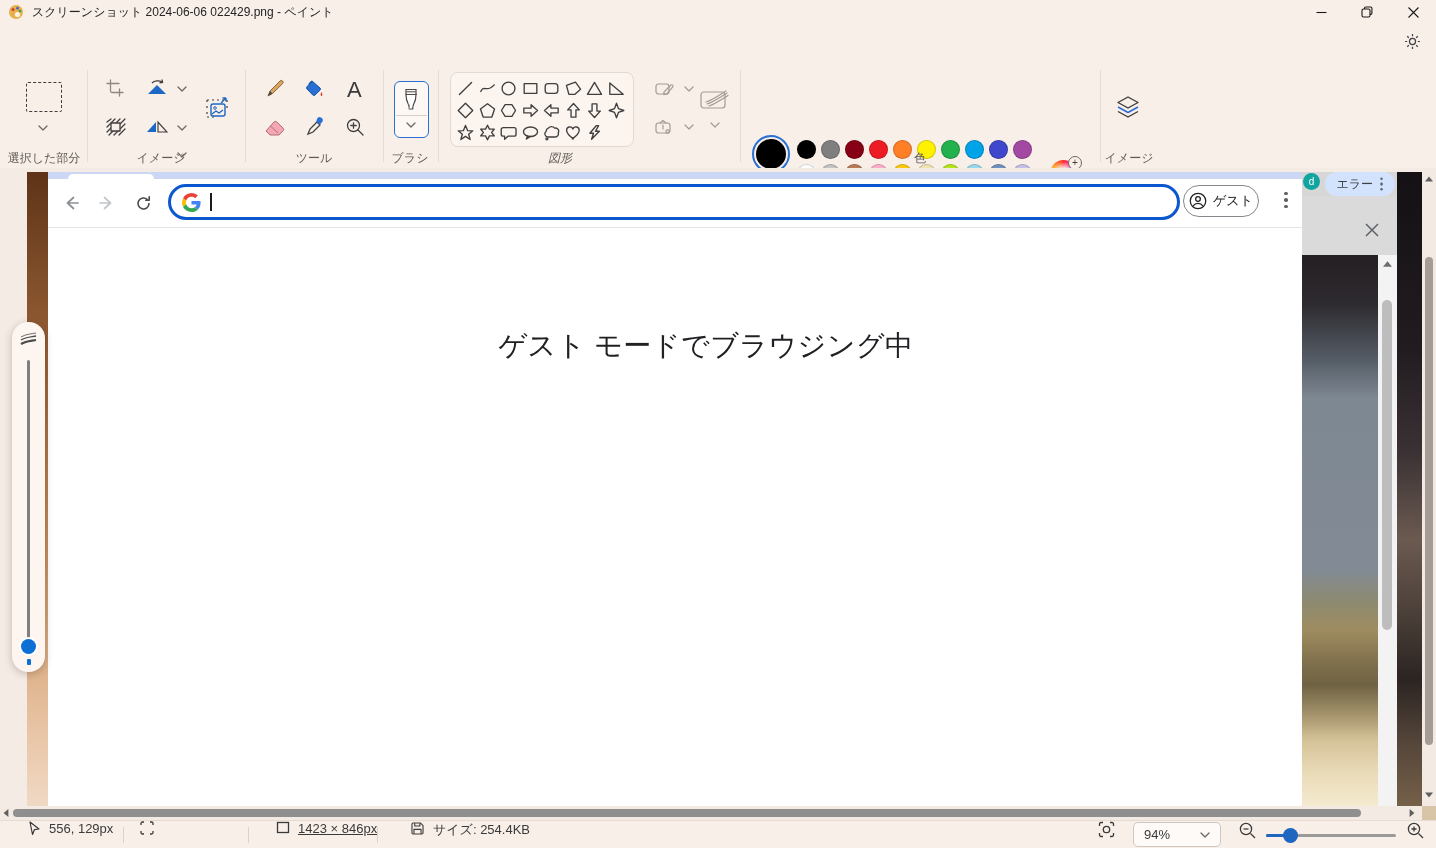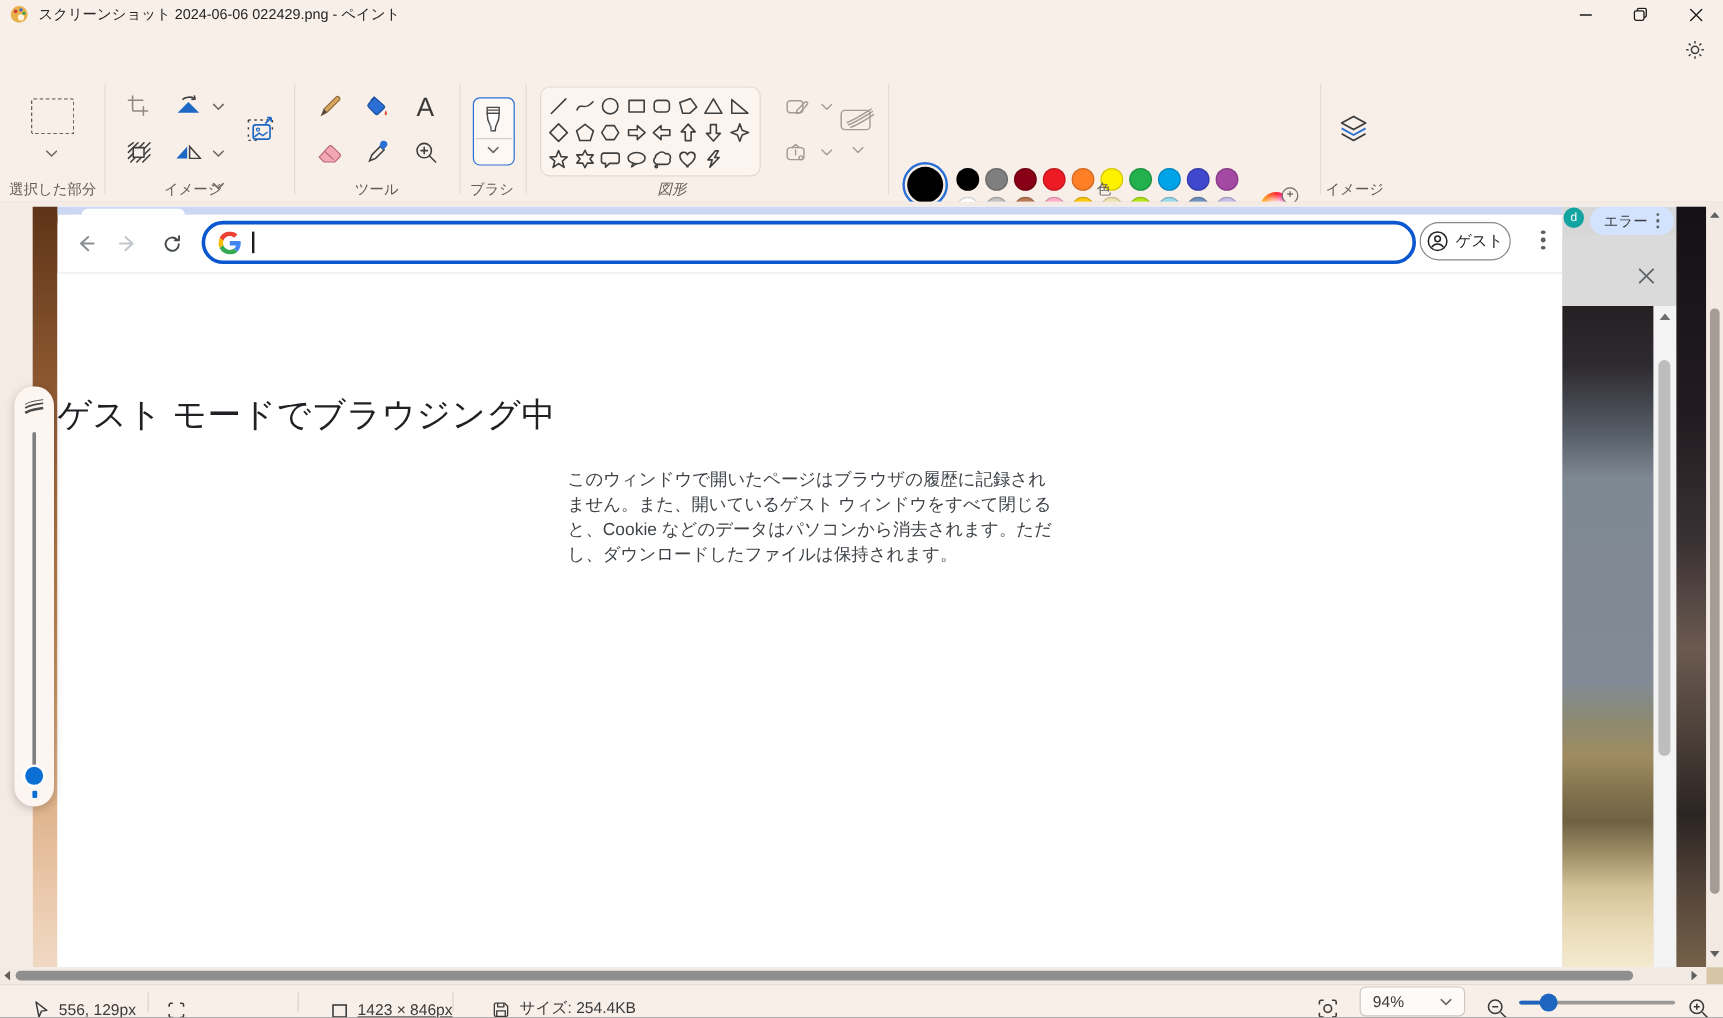--- a/index.html
+++ b/index.html
@@ -65,21 +65,21 @@
   .addrbar{position:absolute;left:120px;top:5px;width:1006px;height:30px;border:3px solid #0b57d0;border-radius:18px;background:#fff;display:flex;align-items:center;}
   .caret{width:1.5px;height:18px;background:#1b1b1b;margin-left:9px;}
   .guest-pill{position:absolute;left:1135px;top:6px;width:74px;height:30px;border:1px solid #85898d;border-radius:16px;
               display:flex;align-items:center;justify-content:center;gap:6px;font-size:13px;color:#202124;background:#fff;}
   .kebab{position:absolute;left:1226px;top:9px;width:24px;height:24px;display:flex;align-items:center;justify-content:center;}
   .dots3{display:flex;flex-direction:column;gap:3px;}
   .dots3 i{width:3.4px;height:3.4px;border-radius:50%;background:#5f6368;}
   .cross-mark{position:absolute;left:533px;top:55px;font-size:11px;color:#000;font-weight:bold;}
 
   .guest-page{position:absolute;left:0;top:49px;width:1254px;height:578px;background:#fff;}
-  .gp-heading{position:absolute;left:0;top:99px;width:1254px;text-align:left;font-size:28px;color:#202124;letter-spacing:.5px;}
+  .gp-heading{position:absolute;left:0;top:99px;width:1254px;text-align:center;font-size:28px;color:#202124;letter-spacing:.5px;padding-left:31px;}
   .gp-body{position:absolute;left:425px;top:162px;width:404px;font-size:14.5px;line-height:21px;color:#3f4347;}
   .gp-link{position:absolute;left:0;top:286px;width:1254px;text-align:center;font-size:14px;}
   .gp-link span{color:#4a7de2;text-decoration:underline;}
 
   
   .photo-win{position:absolute;left:1275px;top:0;width:95px;height:634px;background:#d7d7d7;}
   .pw-fav{position:absolute;left:1px;top:1px;width:17px;height:17px;border-radius:50%;background:#12a4a0;color:#fff;
           font-size:10px;display:flex;align-items:center;justify-content:center;}
   .pw-pill{position:absolute;left:23px;top:0;width:70px;height:24px;background:#d3e3fd;border-radius:12px;
            display:flex;align-items:center;justify-content:center;gap:7px;font-size:12px;color:#3c4043;}
@@ -100,21 +100,21 @@
 
   
   .vscroll{left:1422px;top:168px;width:14px;height:638px;background:#f3eae4;}
   .vthumb{position:absolute;left:3px;top:89px;width:8px;height:488px;background:#a49c95;border-radius:4px;}
   .hscroll{left:0;top:806px;width:1422px;height:14px;background:#f3eae4;}
   .hthumb{position:absolute;left:13px;top:3px;width:1348px;height:8px;background:#8f8f8f;border-radius:4px;}
   .corner{left:1422px;top:806px;width:14px;height:14px;background:#d8c5a8;}
 
   
   .statusbar{left:0;top:820px;width:1436px;height:28px;background:#f8efe9;border-top:1px solid #e6dcd5;font-size:13px;color:#3a3a3a;}
-  .sb-item{position:absolute;top:0;height:28px;display:flex;align-items:flex-end;gap:8px;}
+  .sb-item{position:absolute;top:0;height:28px;display:flex;align-items:flex-start;gap:8px;}
   .sb-sep{position:absolute;top:6px;width:1px;height:16px;background:#ddd3cc;}
   .zoom-box{position:absolute;left:1133px;top:1px;width:88px;height:25px;border:1px solid #cfc7c0;border-radius:5px;background:#fdfaf8;
             display:flex;align-items:center;justify-content:space-between;padding:0 10px;box-sizing:border-box;}
   .zslider-track{position:absolute;left:1266px;top:12.5px;width:130px;height:3px;background:#9a9a9a;border-radius:2px;}
   .zslider-active{position:absolute;left:1266px;top:12.5px;width:26px;height:3px;background:#1f66c0;border-radius:2px;}
   .zslider-thumb{position:absolute;left:1283px;top:6.5px;width:15px;height:15px;border-radius:50%;background:#1f66c0;}
 </style>
 </head>
 <body>
 
@@ -500,21 +500,20 @@
               <span class="dots3">
                   <i></i>
                   <i></i>
                   <i></i>
                 </span>
             </div>
           </div>
           <div class="cross-mark">+</div>
           <div class="guest-page">
             <div class="gp-heading">ゲスト モードでブラウジング中</div>
-            <div class="gp-body">このウィンドウで開いたページはブラウザの履歴に記録されません。また、開いているゲスト ウィンドウをすべて閉じると、Cookie などのデータはパソコンから消去されます。ただし、ダウンロードしたファイルは保持されます。</div>
           </div>
         </div>
       </div>
 
       <div class="photo-win">
         <div class="pw-fav">d</div>
         <div class="pw-pill">
           <span>エラー</span>
           <span class="dots3" style="transform:scale(.8);">
               <i></i>

